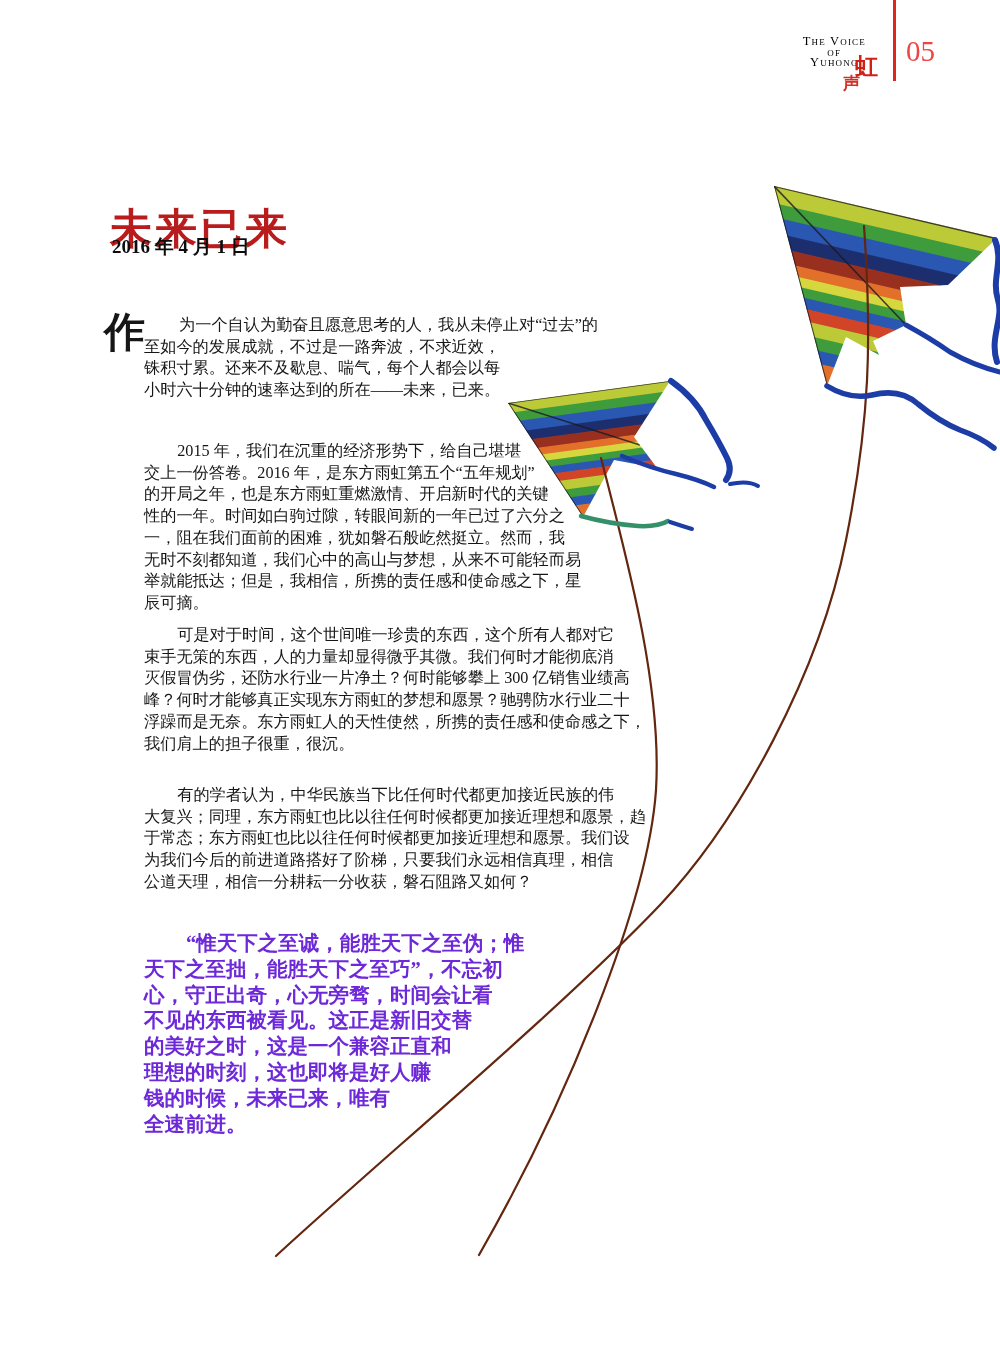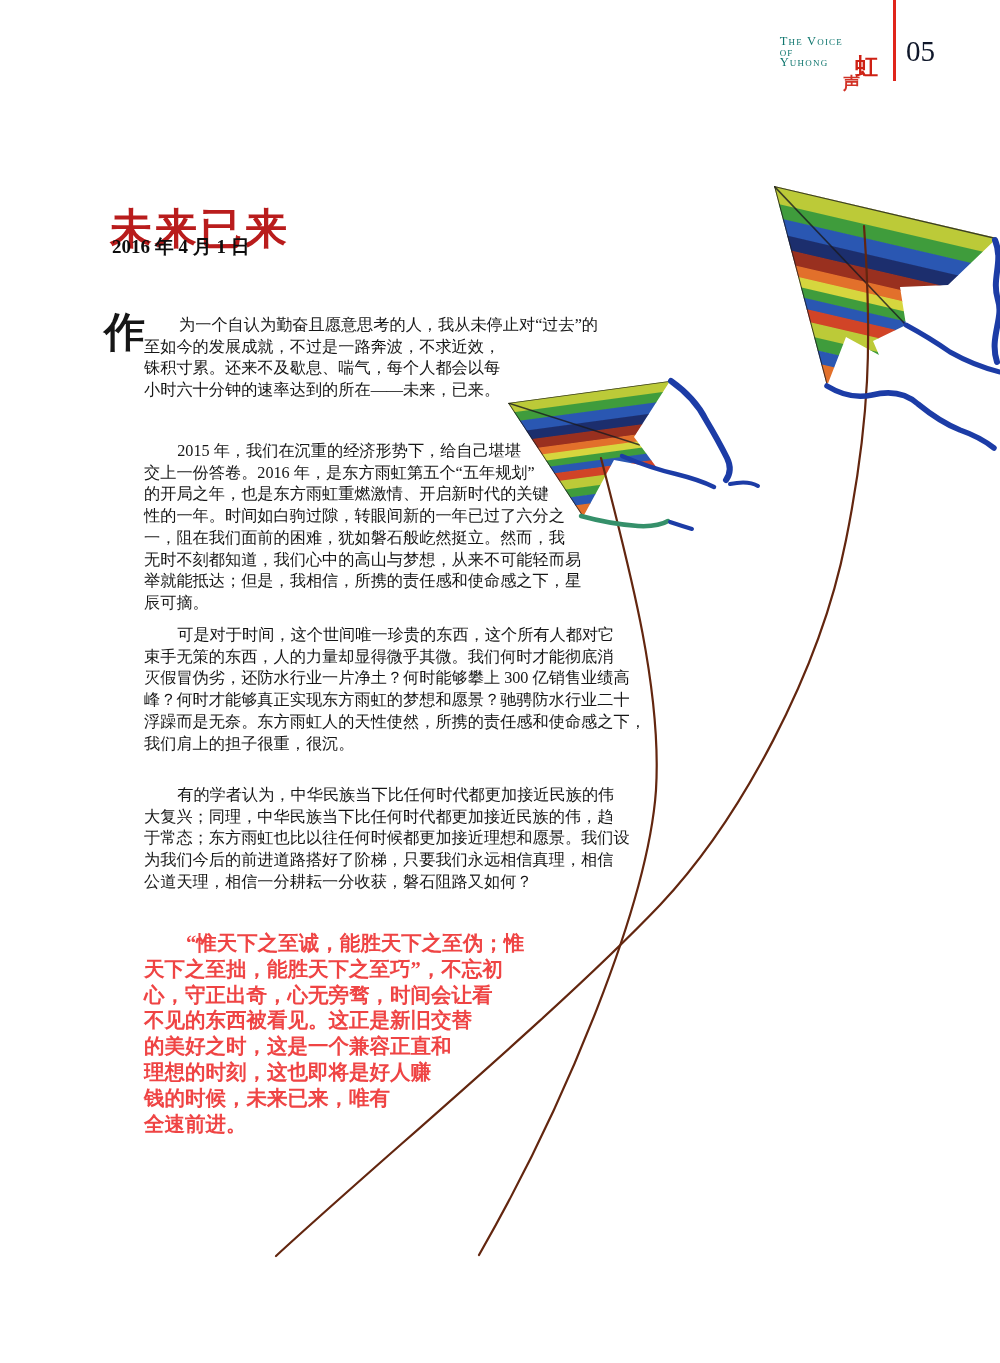--- a/index.html
+++ b/index.html
@@ -3,29 +3,29 @@
 <meta charset="utf-8">
 <style>
   html,body{margin:0;padding:0;background:#e8e8e8;}
   .page{
     position:relative;width:1000px;height:1363px;margin:0 auto;
     background:#ffffff;overflow:hidden;
     font-family:"Liberation Serif","DejaVu Serif",serif;
   }
   
   .header-brand{
-    position:absolute;top:36px;right:157px;text-align:left;
-    color:#0f766e;font-variant:small-caps;font-size:12.5px;line-height:10.5px;
+    position:absolute;top:36px;right:134px;text-align:center;
+    color:#000000;font-variant:small-caps;font-size:12.5px;line-height:10.5px;
     letter-spacing:1.2px;
   }
   .logo{position:absolute;left:843px;top:52px;width:54px;height:52px;}
   .logo .c1{position:absolute;left:12px;top:3px;font-size:23px;line-height:23px;font-weight:bold;}
   .logo .c2{position:absolute;left:0px;top:23px;font-size:17px;line-height:17px;font-weight:bold;opacity:.92;}
   .header-rule{position:absolute;left:893px;top:0;width:3px;height:81px;}
-  .page-number{position:absolute;left:906px;top:36px;font-size:29px;line-height:31px;color:#0f172a;}
+  .page-number{position:absolute;left:906px;top:36px;font-size:29px;line-height:31px;color:#ef4444;}
   
   .article-title{position:absolute;left:110px;top:178px;font-size:42px;line-height:46px;font-weight:bold;letter-spacing:3px;color:#b91c1c;}
   .article-date{position:absolute;left:112px;top:236px;font-size:19px;line-height:22px;font-weight:bold;color:#0d0d0d;}
   
   .body-col{position:absolute;left:104px;top:0;width:580px;font-size:16.2px;color:#161616;}
   .para{position:absolute;left:0;}
   .para .line{white-space:pre;line-height:21.7px;margin-left:40px;}
   .ind{text-indent:2.05em;}
   .dcpad{padding-left:35px;}
   .dropcap{position:absolute;left:0;top:-4px;font-size:41px;line-height:42px;font-weight:600;}
@@ -143,26 +143,26 @@
       <div class="para p2">
         <div class="line ind">可是对于时间，这个世间唯一珍贵的东西，这个所有人都对它</div>
         <div class="line">束手无策的东西，人的力量却显得微乎其微。我们何时才能彻底消</div>
         <div class="line">灭假冒伪劣，还防水行业一片净土？何时能够攀上 300 亿销售业绩高</div>
         <div class="line">峰？何时才能够真正实现东方雨虹的梦想和愿景？驰骋防水行业二十</div>
         <div class="line">浮躁而是无奈。东方雨虹人的天性使然，所携的责任感和使命感之下，</div>
         <div class="line">我们肩上的担子很重，很沉。</div>
       </div>
       <div class="para p3">
         <div class="line ind">有的学者认为，中华民族当下比任何时代都更加接近民族的伟</div>
-        <div class="line">大复兴；同理，中华民族当下比任何时代都更加接近民族的伟，趋</div>
+        <div class="line">大复兴；同理，东方雨虹也比以往任何时候都更加接近理想和愿景，趋</div>
         <div class="line">于常态；东方雨虹也比以往任何时候都更加接近理想和愿景。我们设</div>
         <div class="line">为我们今后的前进道路搭好了阶梯，只要我们永远相信真理，相信</div>
         <div class="line">公道天理，相信一分耕耘一分收获，磐石阻路又如何？</div>
       </div>
-      <div class="para quote p4" style="color: #ef4444;">
+      <div class="para quote p4" style="color: #6d28d9;">
         <div class="line ind">“惟天下之至诚，能胜天下之至伪；惟</div>
         <div class="line">天下之至拙，能胜天下之至巧”，不忘初</div>
         <div class="line">心，守正出奇，心无旁骛，时间会让看</div>
         <div class="line">不见的东西被看见。这正是新旧交替</div>
         <div class="line">的美好之时，这是一个兼容正直和</div>
         <div class="line">理想的时刻，这也即将是好人赚</div>
         <div class="line">钱的时候，未来已来，唯有</div>
         <div class="line">全速前进。</div>
       </div>
     </div>

